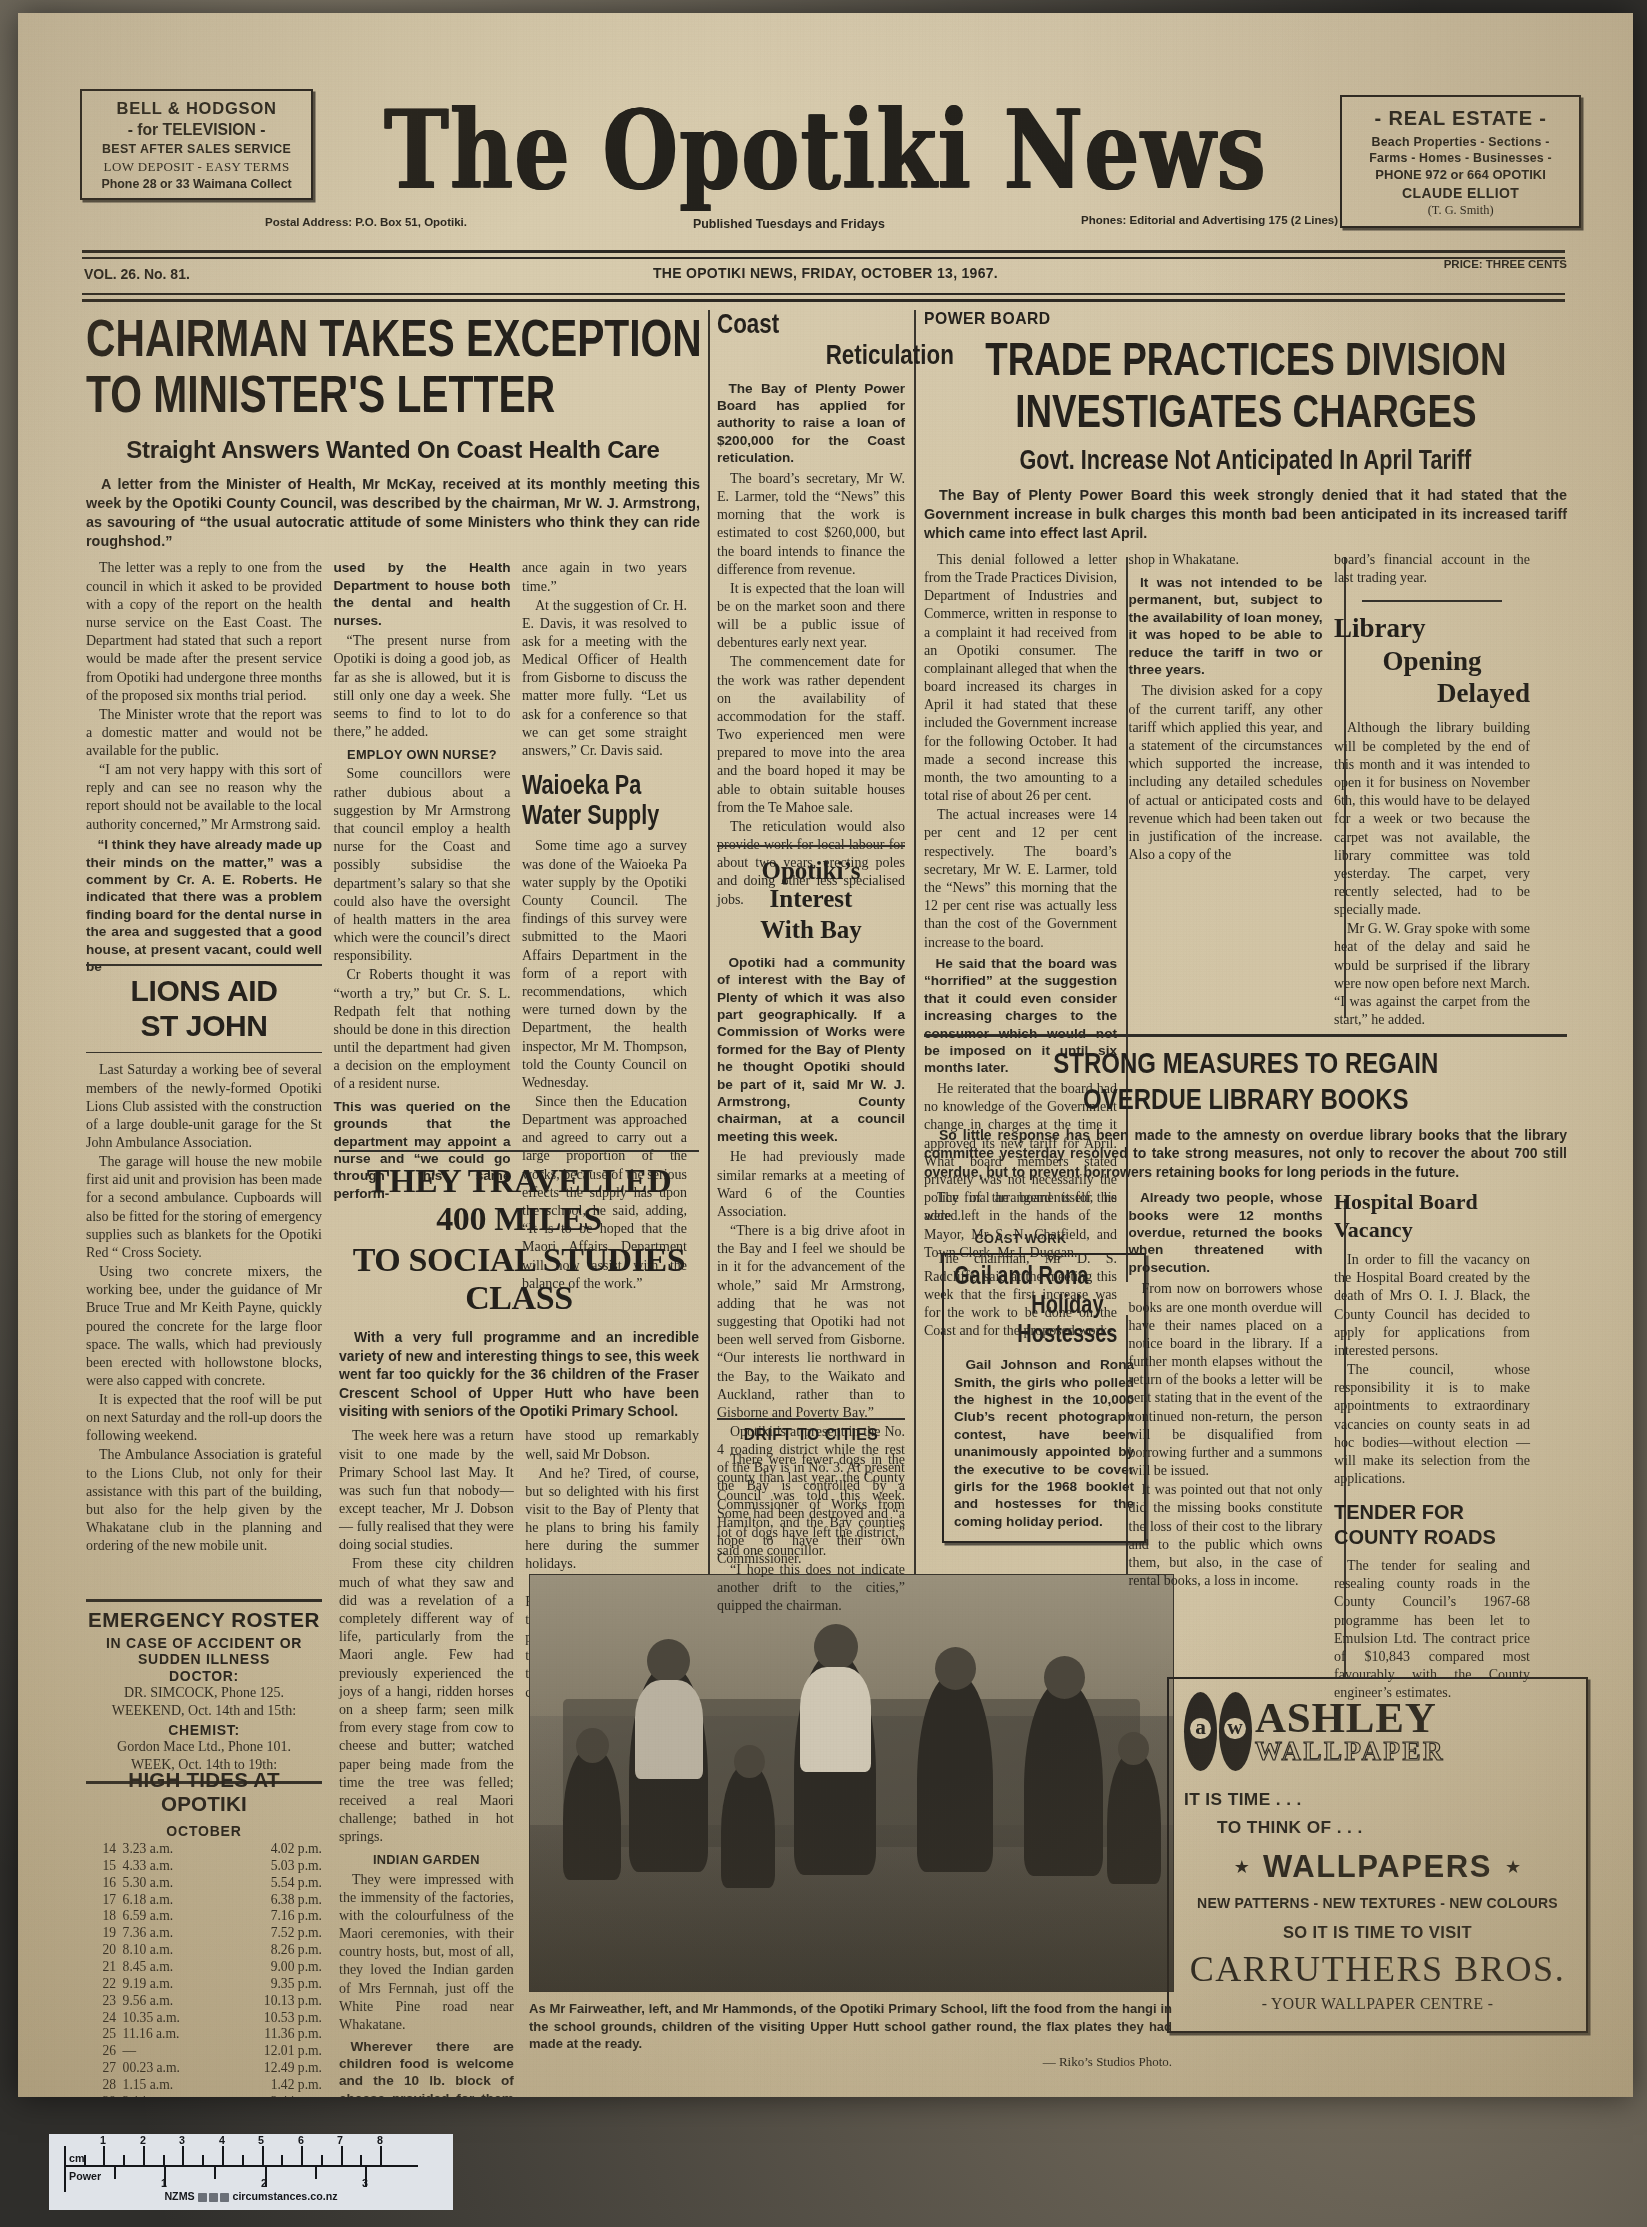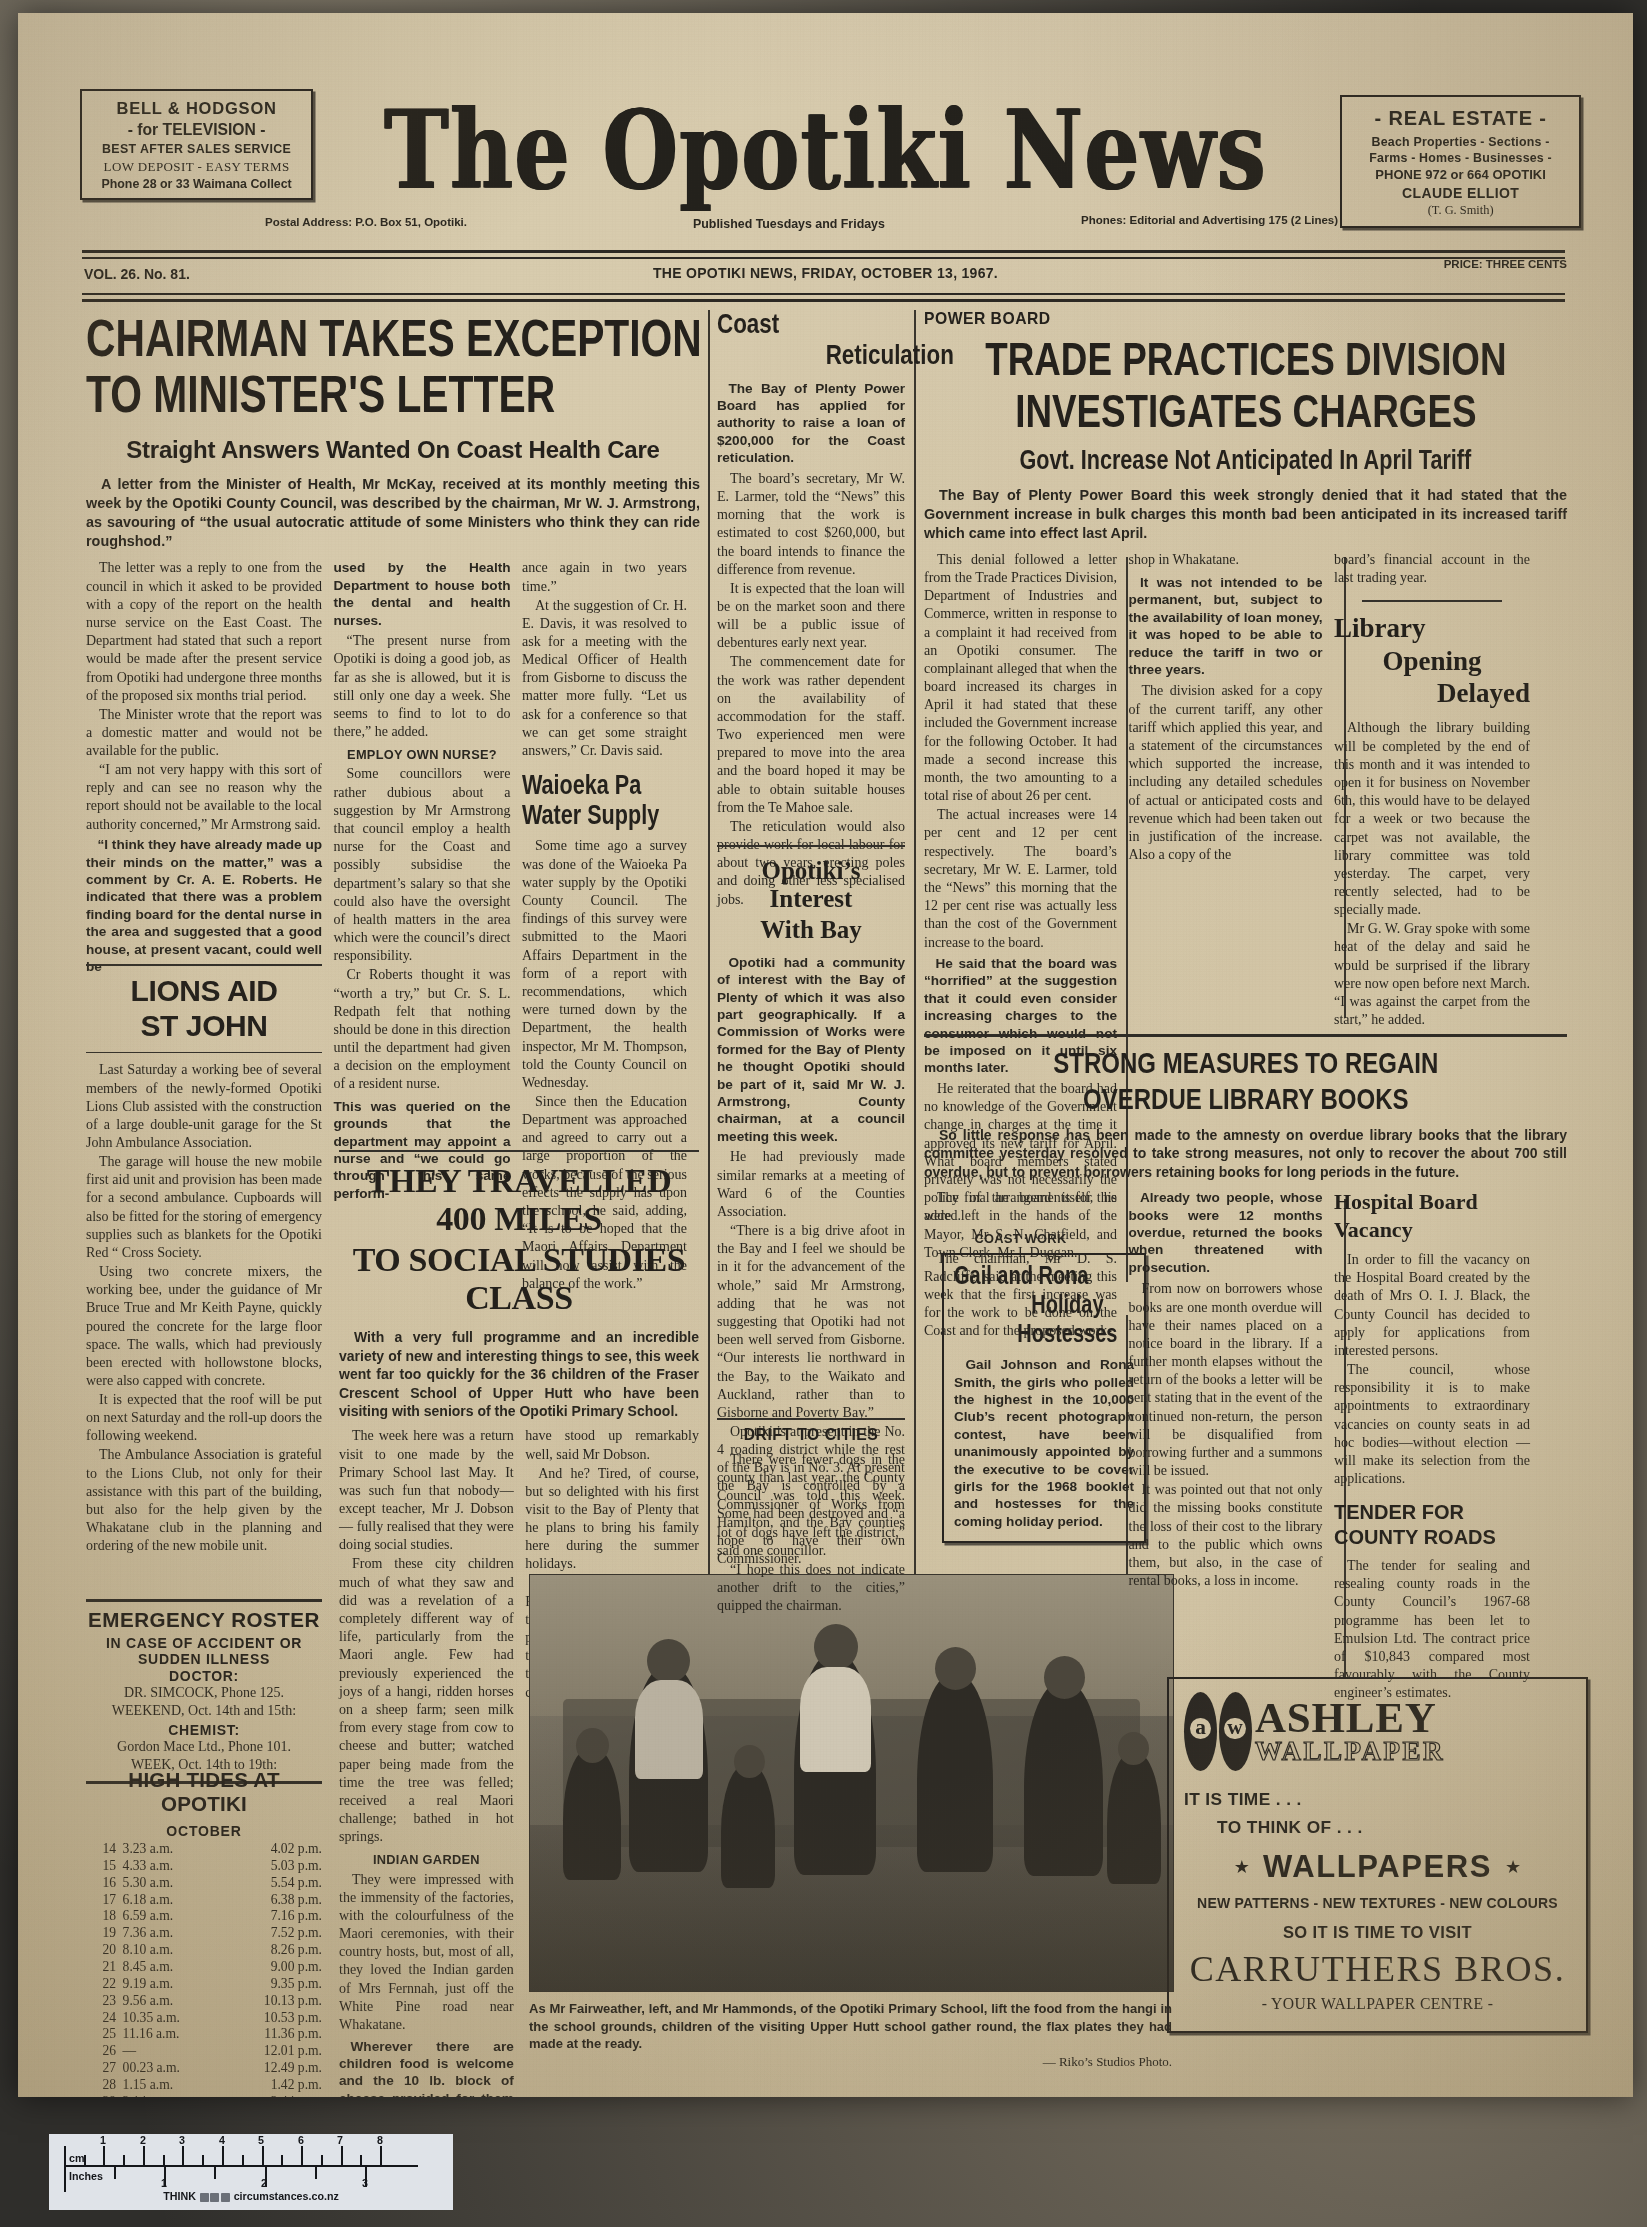--- a/index.html
+++ b/index.html
@@ -568,21 +568,21 @@
     <div style="font-family:'Liberation Serif',serif;font-size:15.7px;text-align:center;margin-top:5px;letter-spacing:0.4px;">- YOUR WALLPAPER CENTRE -</div>
   </div>
 
   <div class="grain"></div>
   <div class="vig"></div>
 </div>
 
 <div id="ruler">
   <div class="tick" style="left:15px;top:11.5px;height:46px;"></div>
   <div class="rlabel" style="left:20px;top:18px;">cm</div>
-  <div class="rlabel" style="left:20px;top:36px;">Inches</div>
+  <div class="rlabel" style="left:20px;top:36px;">Power</div>
   <div class="tick" style="left:15px;top:31px;width:354px;height:1.6px;"></div>
   <div id="ruler-cm-ticks">
         <div class="tick" style="left: 54px; top: 11.5px; height: 20px;"></div>
         <div class="rlabel" style="left: 51px; top: 0px;">1</div>
         <div class="tick" style="left: 35px; top: 21.4px; height: 10px;"></div>
         <div class="tick" style="left: 94px; top: 11.5px; height: 20px;"></div>
         <div class="rlabel" style="left: 91px; top: 0px;">2</div>
         <div class="tick" style="left: 74px; top: 21.4px; height: 10px;"></div>
         <div class="tick" style="left: 133px; top: 11.5px; height: 20px;"></div>
         <div class="rlabel" style="left: 130px; top: 0px;">3</div>
@@ -608,19 +608,19 @@
         <div class="rlabel" style="left: 112px; top: 43px;">1</div>
         <div class="tick" style="left: 65px; top: 33px; height: 11.5px;"></div>
         <div class="tick" style="left: 216px; top: 33px; height: 20px;"></div>
         <div class="rlabel" style="left: 212px; top: 43px;">2</div>
         <div class="tick" style="left: 165px; top: 33px; height: 11.5px;"></div>
         <div class="tick" style="left: 316px; top: 33px; height: 20px;"></div>
         <div class="rlabel" style="left: 313px; top: 43px;">3</div>
         <div class="tick" style="left: 266px; top: 33px; height: 11.5px;"></div>
       </div>
   <div id="nzms">
-    <span>THINK</span>
+    <span>NZMS</span>
     <span class="nzbox"></span><span class="nzbox"></span><span class="nzbox"></span>
     <span>circumstances.co.nz</span>
   </div>
 </div>
 </div>
 
 
 </body></html>

